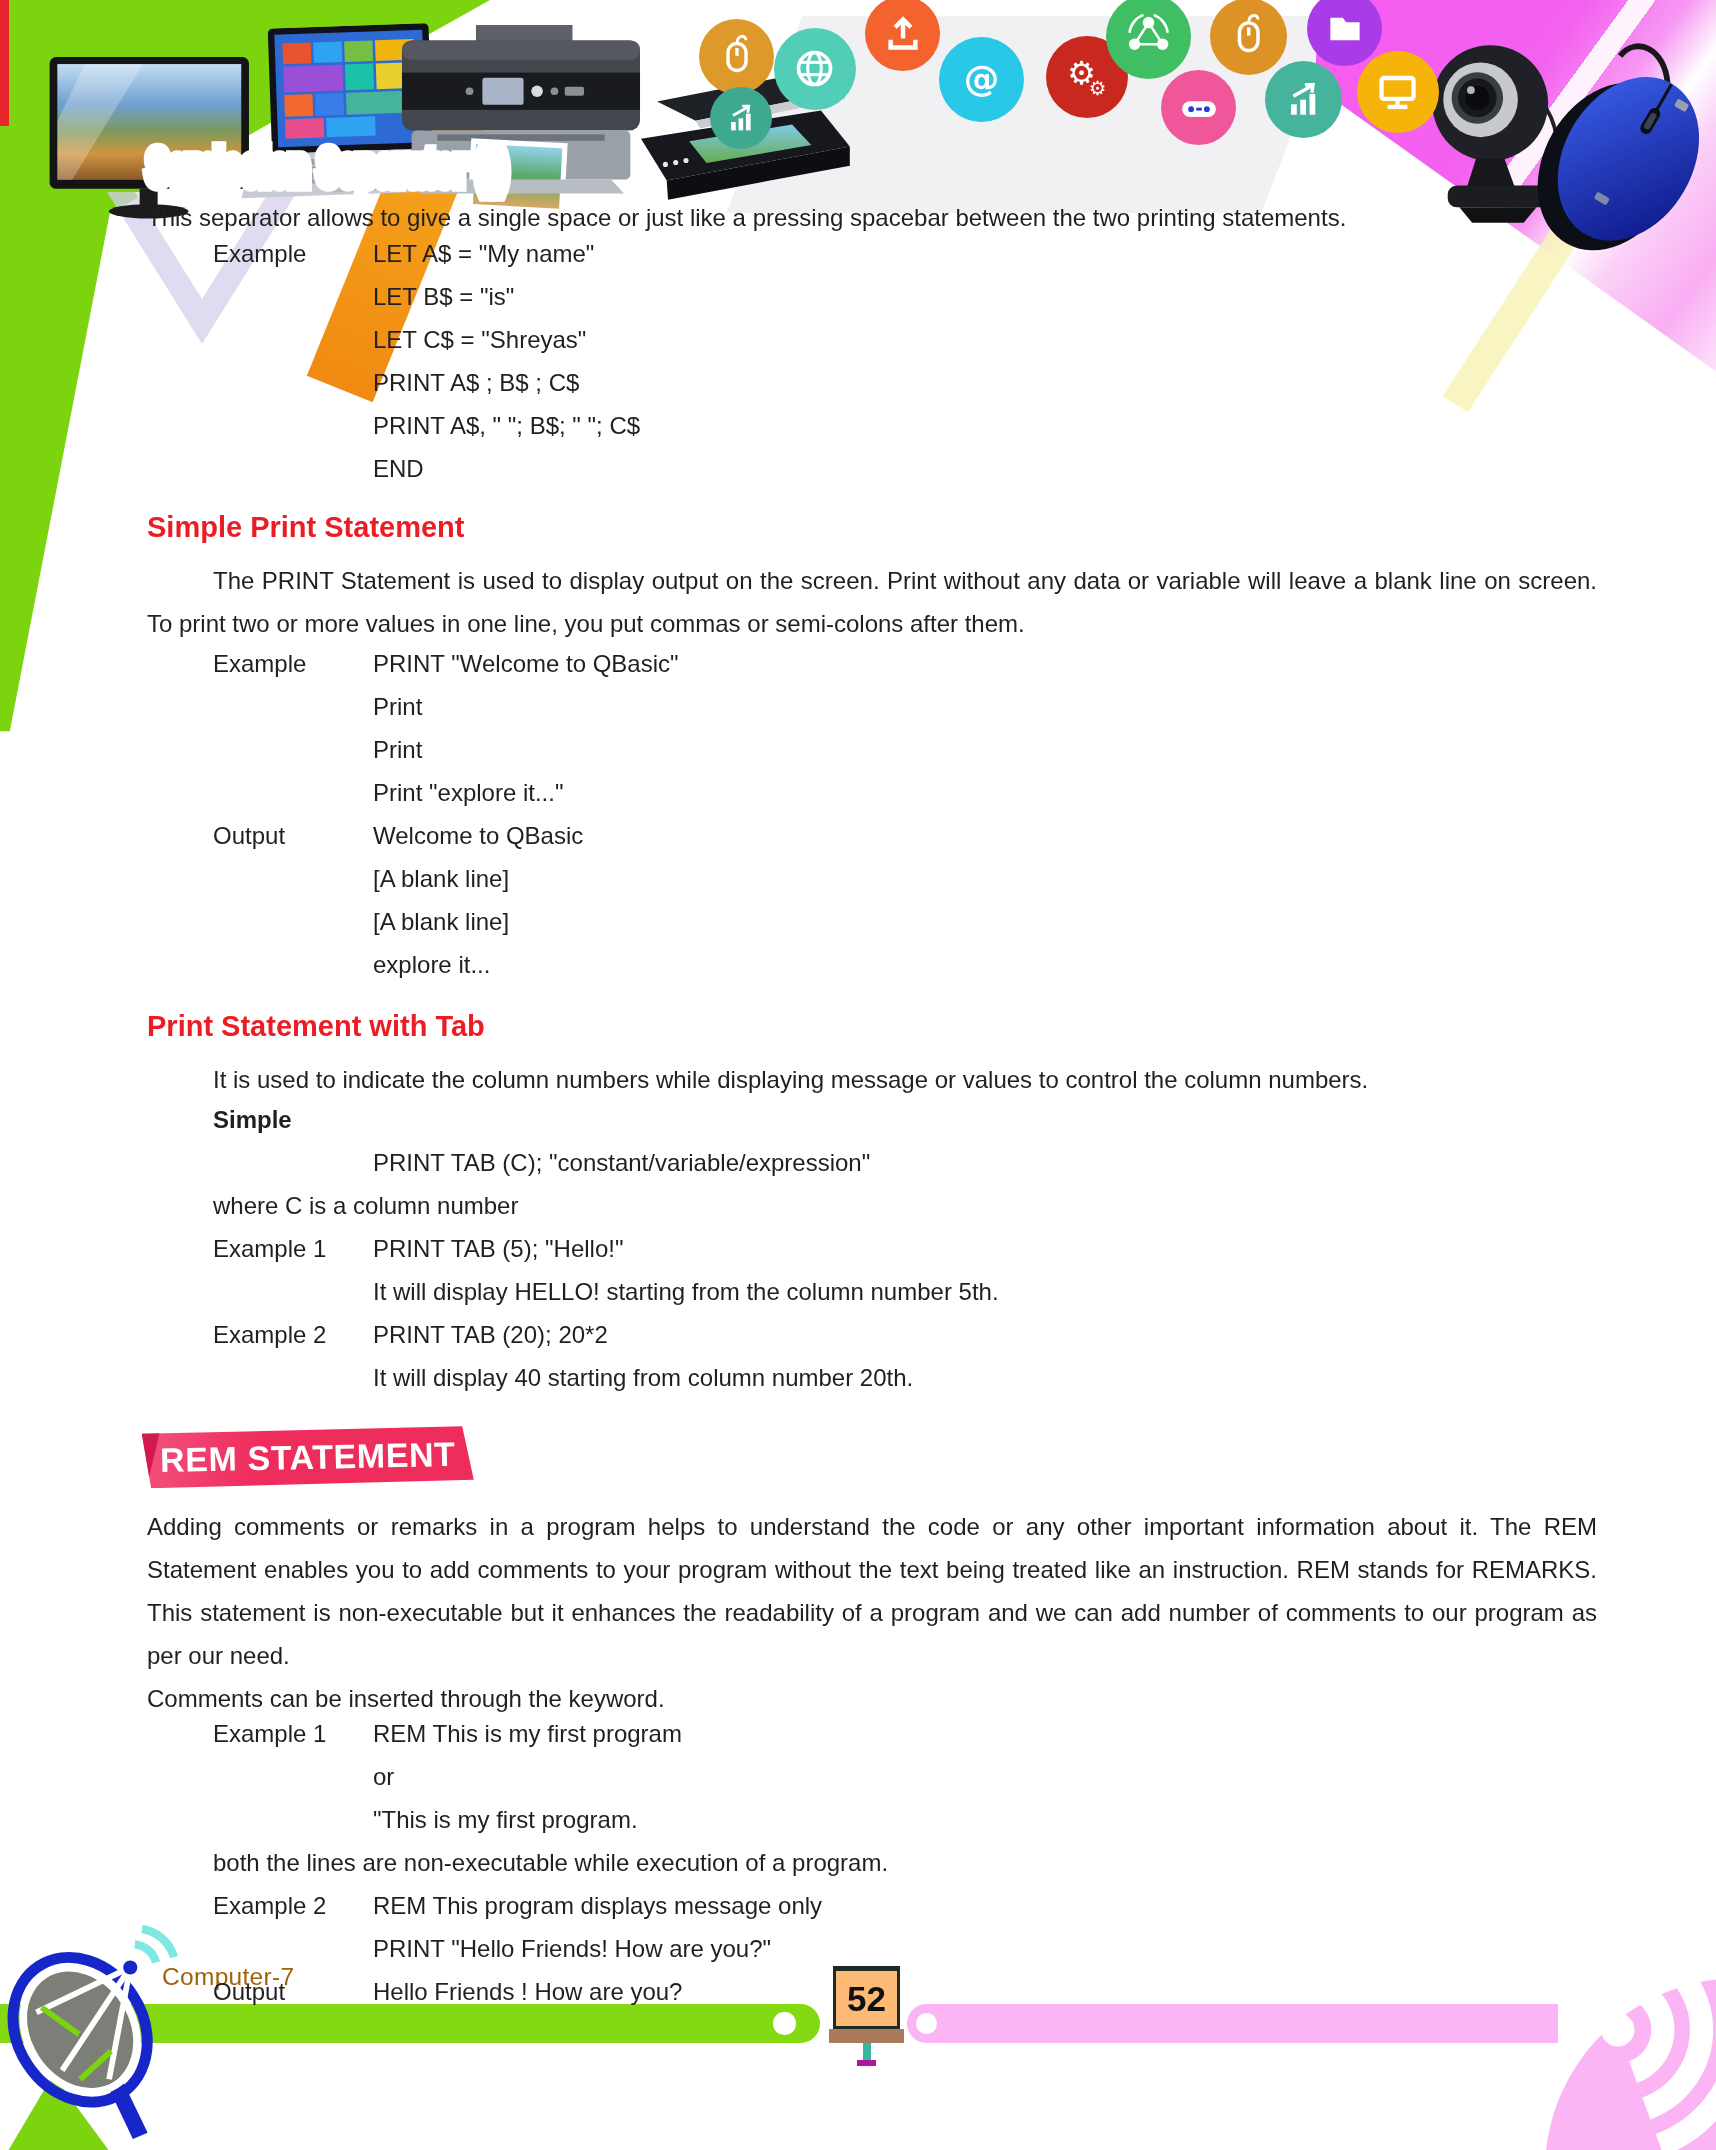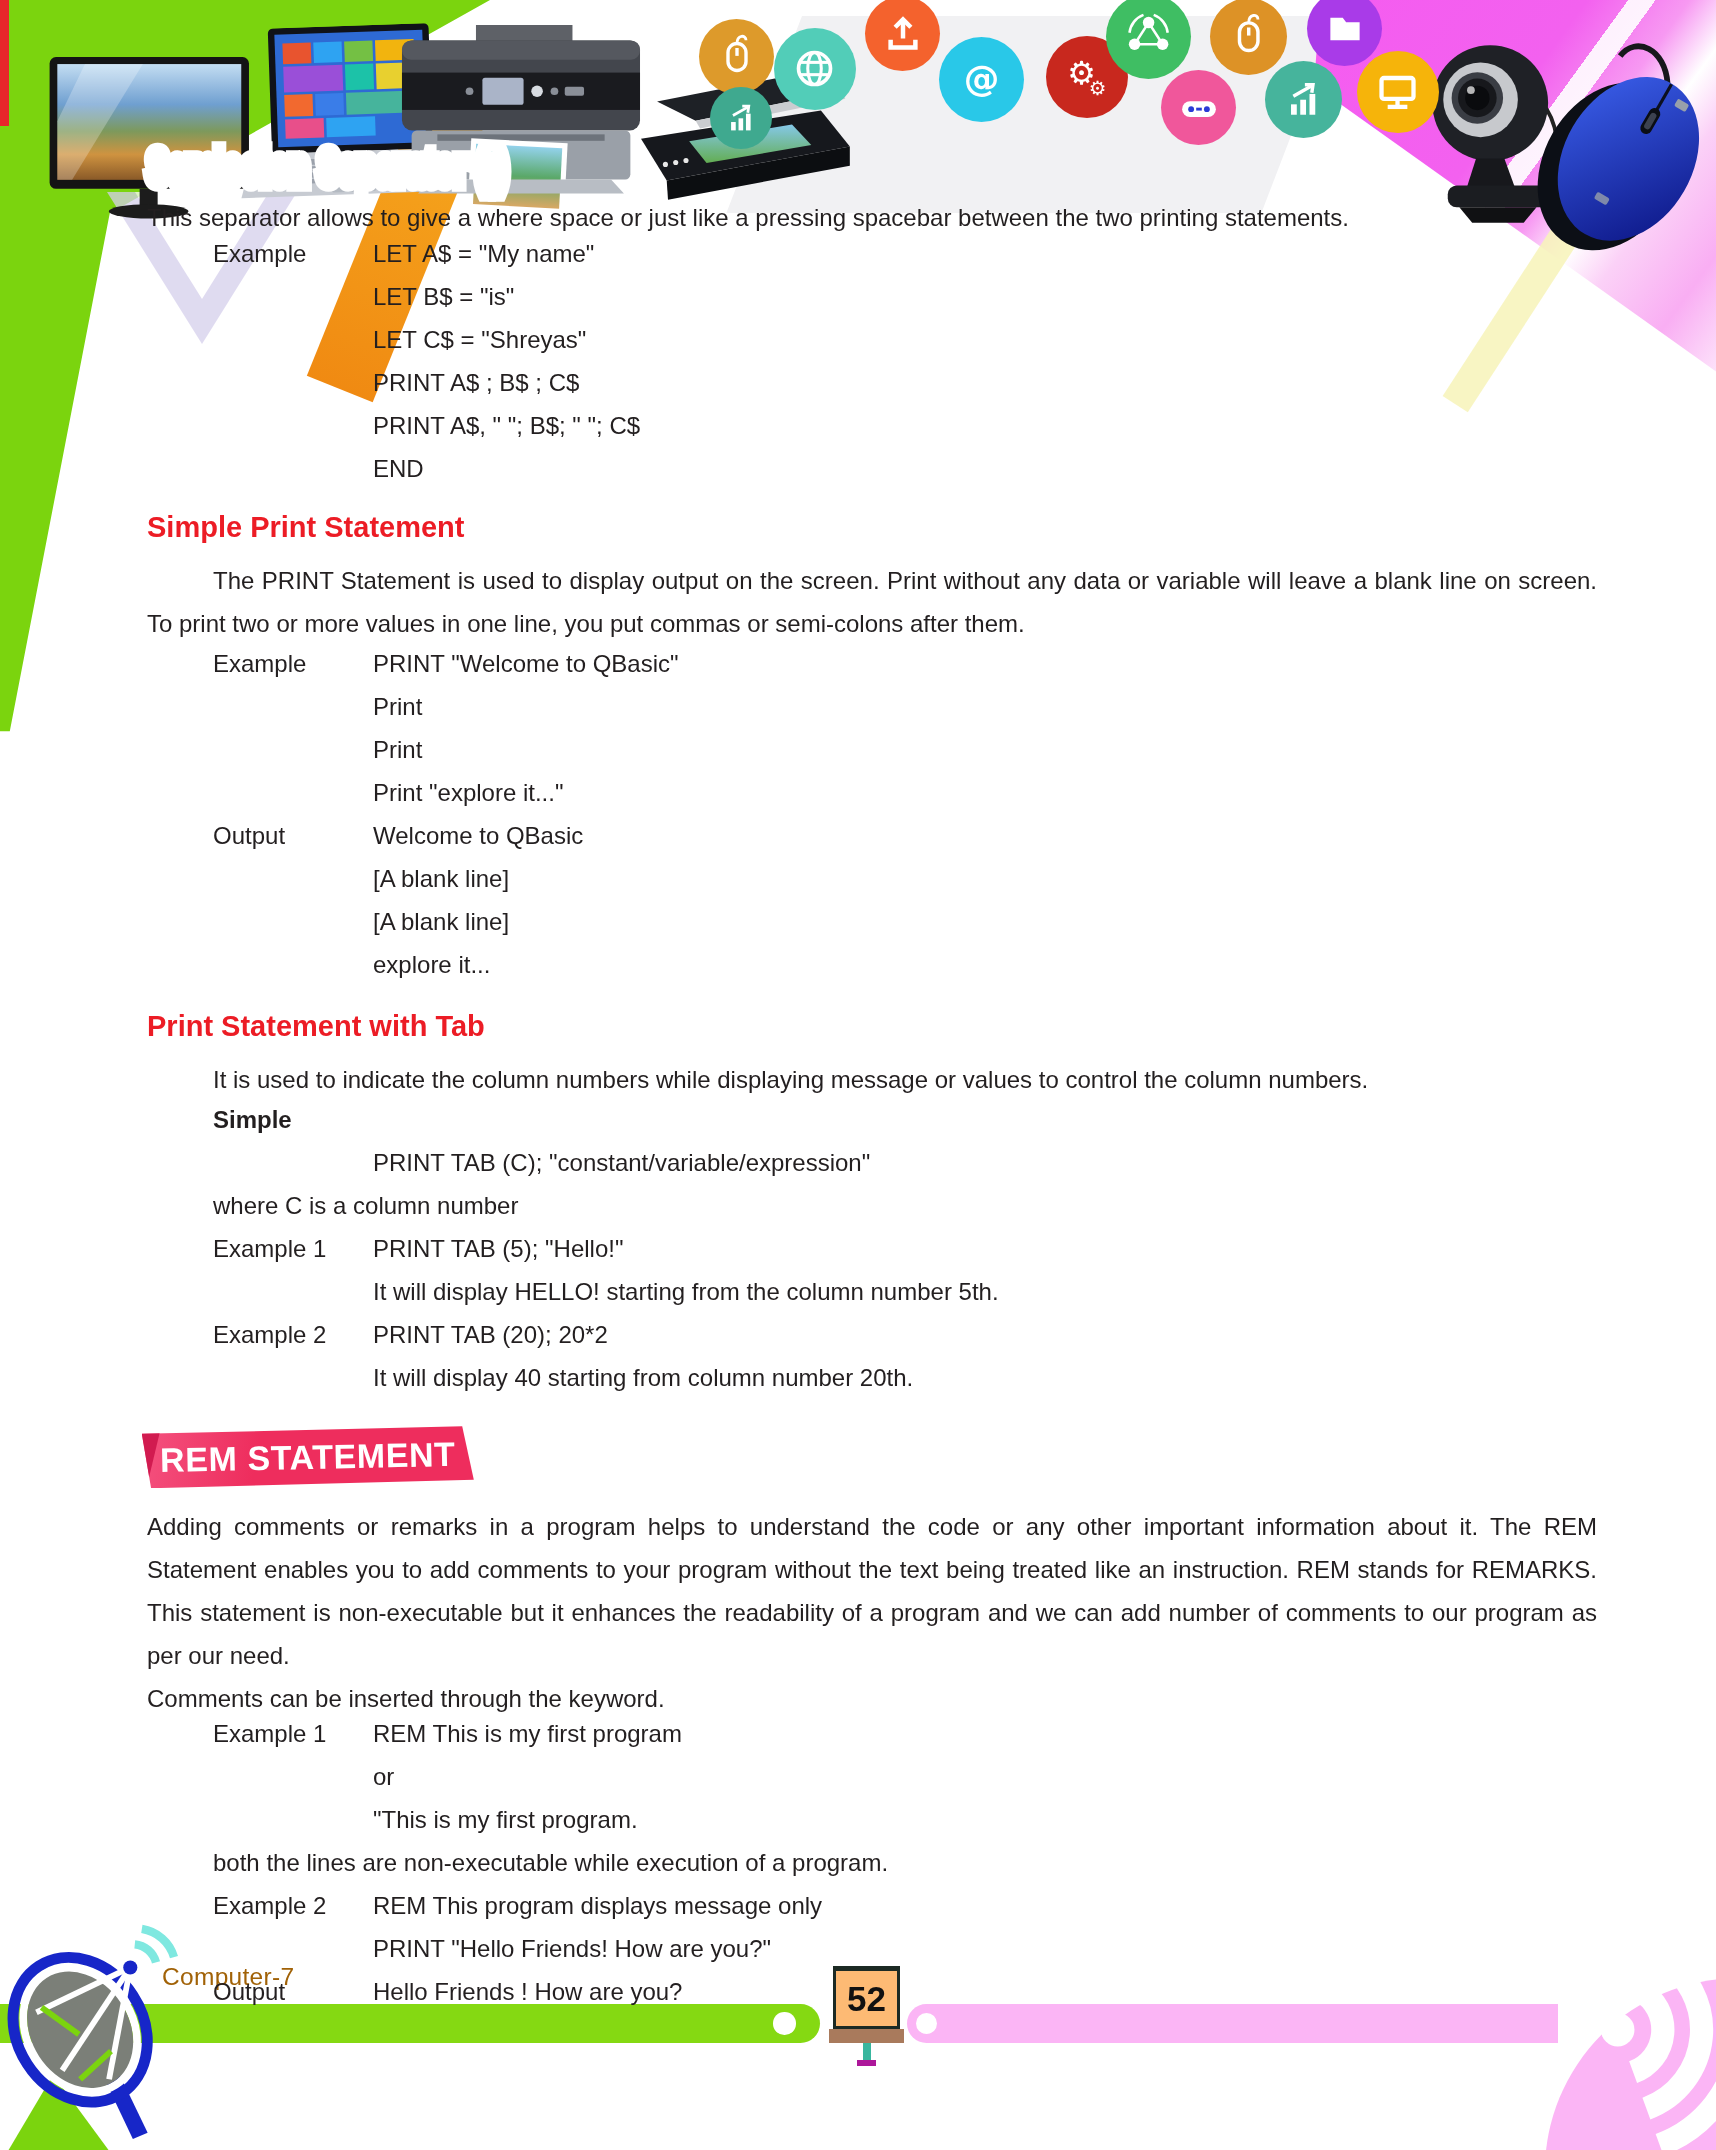--- a/index.html
+++ b/index.html
@@ -300,21 +300,21 @@
       </div>
     </div>
 
   <div class="content">
 
     <h1 class="title">
       <span class="t-back">Semicolon Separator (;)</span>
       <span class="t-front">Semicolon Separator (;)</span>
     </h1>
 
-    <p class="intro">This separator allows to give a where space or just like a pressing spacebar between the two printing statements.</p>
+    <p class="intro">This separator allows to give a single space or just like a pressing spacebar between the two printing statements.</p>
 
     <div class="rows">
         <div class="row">
           <span class="lbl">Example</span>
           <span class="txt">LET A$ = "My name"</span>
         </div>
         <div class="row">
           <span class="lbl"></span>
           <span class="txt">LET B$ = "is"</span>
         </div>

